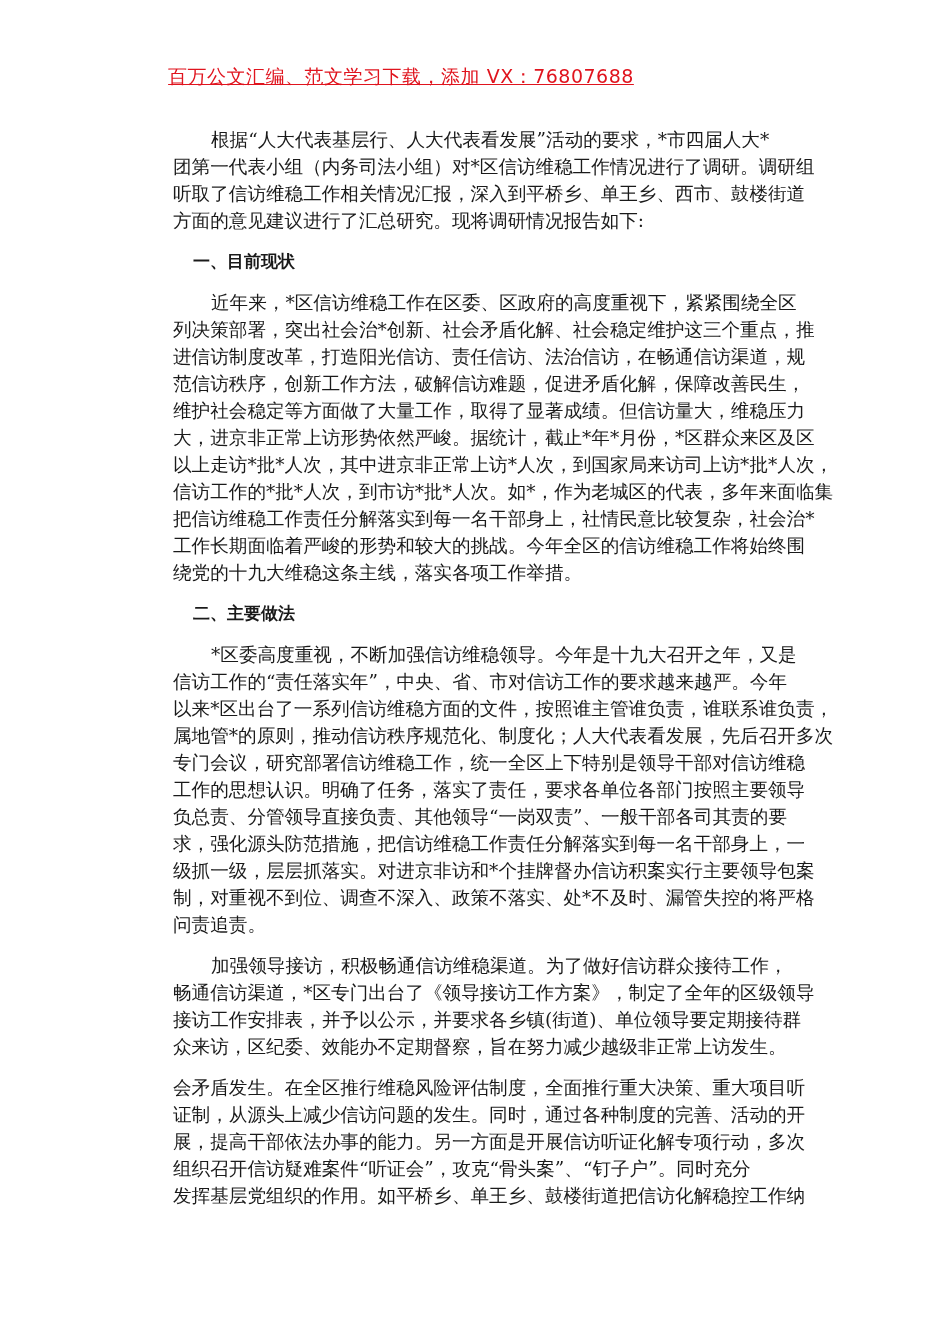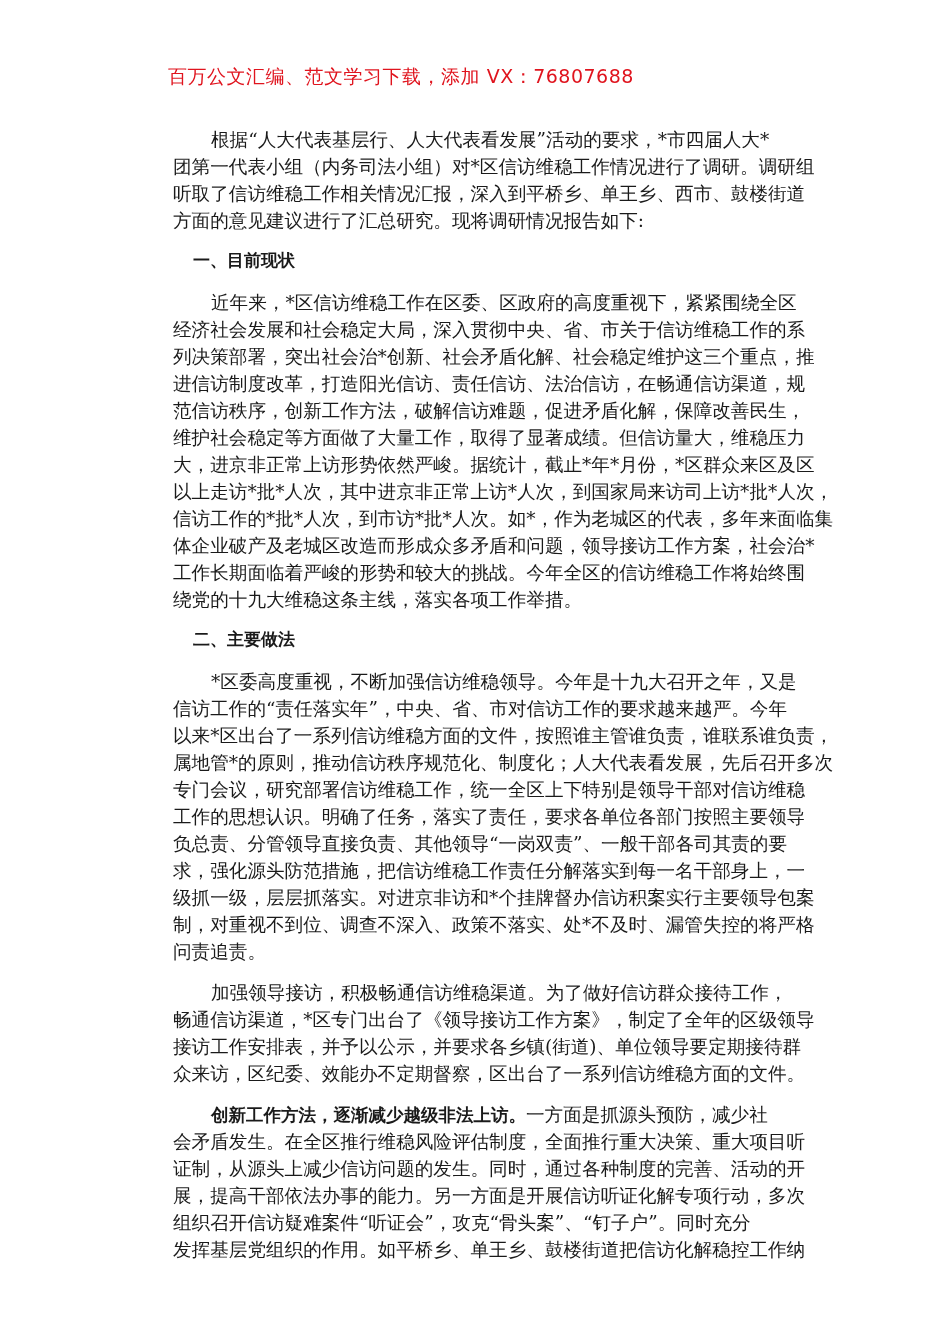--- a/index.html
+++ b/index.html
@@ -1,30 +1,30 @@
 <!DOCTYPE html>
 <html><head>
 <meta charset="utf-8">
 <style>
   html, body { margin: 0; padding: 0; background: #ffffff; }
   body { width: 950px; height: 1344px; position: relative; overflow: hidden; }
   .page { position: absolute; left: 0; top: 0; width: 950px; height: 1344px; background: #fff; }
   .banner {
     position: absolute; left: 0; top: 64px; width: 802px; text-align: center;
     font-family: "DejaVu Sans", "Liberation Sans", sans-serif;
-    font-size: 19px; color: #e0141e; letter-spacing: 0.5px;
+    font-size: 19px; color: #e0141e; letter-spacing: 0.5px; text-decoration: underline;
   }
   .body-text {
     position: absolute; left: 173px; top: 126px; width: 640px;
     font-family: "DejaVu Serif", "Liberation Serif", serif;
     font-size: 18.6px; color: #1a1a1a;
   }
   .line { height: 27px; line-height: 27px; white-space: nowrap; overflow: visible; }
   .indent { padding-left: 38px; }
-  .heading { font-family: Liberation Mono, monospace; font-weight: bold; padding-left: 20px; font-size: 17px; }
+  .heading { font-family: Liberation Sans, sans-serif; font-weight: bold; padding-left: 20px; font-size: 17px; }
   .gap { height: 14px; }
   .bold { font-weight: bold; font-family: "DejaVu Sans", "Liberation Sans", sans-serif; font-size: 17.5px; }
 </style>
 </head>
 <body>
 
 <div class="page">
   <div class="banner">百万公文汇编、范文学习下载，添加 VX：76807688</div>
 
   <div class="body-text">
@@ -32,29 +32,28 @@
       <div class="line indent">根据“人大代表基层行、人大代表看发展”活动的要求，*市四届人大*</div>
       <div class="line">团第一代表小组（内务司法小组）对*区信访维稳工作情况进行了调研。调研组</div>
       <div class="line">听取了信访维稳工作相关情况汇报，深入到平桥乡、单王乡、西市、鼓楼街道</div>
       <div class="line">方面的意见建议进行了汇总研究。现将调研情况报告如下:</div>
     </div>
     <div class="gap"></div>
     <div class="line heading">一、目前现状</div>
     <div class="gap"></div>
     <div>
       <div class="line indent">近年来，*区信访维稳工作在区委、区政府的高度重视下，紧紧围绕全区</div>
-      <div class="line">经济社会发展和社会稳定大局，深入贯彻中央、省、市关于信访维稳工作的系</div>
       <div class="line">列决策部署，突出社会治*创新、社会矛盾化解、社会稳定维护这三个重点，推</div>
       <div class="line">进信访制度改革，打造阳光信访、责任信访、法治信访，在畅通信访渠道，规</div>
       <div class="line">范信访秩序，创新工作方法，破解信访难题，促进矛盾化解，保障改善民生，</div>
       <div class="line">维护社会稳定等方面做了大量工作，取得了显著成绩。但信访量大，维稳压力</div>
       <div class="line">大，进京非正常上访形势依然严峻。据统计，截止*年*月份，*区群众来区及区</div>
       <div class="line">以上走访*批*人次，其中进京非正常上访*人次，到国家局来访司上访*批*人次，</div>
       <div class="line">信访工作的*批*人次，到市访*批*人次。如*，作为老城区的代表，多年来面临集</div>
-      <div class="line">体企业破产及老城区改造而形成众多矛盾和问题，领导接访工作方案，社会治*</div>
+      <div class="line">把信访维稳工作责任分解落实到每一名干部身上，社情民意比较复杂，社会治*</div>
       <div class="line">工作长期面临着严峻的形势和较大的挑战。今年全区的信访维稳工作将始终围</div>
       <div class="line">绕党的十九大维稳这条主线，落实各项工作举措。</div>
     </div>
     <div class="gap"></div>
     <div class="line heading">二、主要做法</div>
     <div class="gap"></div>
     <div>
       <div class="line indent">*区委高度重视，不断加强信访维稳领导。今年是十九大召开之年，又是</div>
       <div class="line">信访工作的“责任落实年”，中央、省、市对信访工作的要求越来越严。今年</div>
       <div class="line">以来*区出台了一系列信访维稳方面的文件，按照谁主管谁负责，谁联系谁负责，</div>
@@ -65,25 +64,24 @@
       <div class="line">求，强化源头防范措施，把信访维稳工作责任分解落实到每一名干部身上，一</div>
       <div class="line">级抓一级，层层抓落实。对进京非访和*个挂牌督办信访积案实行主要领导包案</div>
       <div class="line">制，对重视不到位、调查不深入、政策不落实、处*不及时、漏管失控的将严格</div>
       <div class="line">问责追责。</div>
     </div>
     <div class="gap"></div>
     <div>
       <div class="line indent">加强领导接访，积极畅通信访维稳渠道。为了做好信访群众接待工作，</div>
       <div class="line">畅通信访渠道，*区专门出台了《领导接访工作方案》，制定了全年的区级领导</div>
       <div class="line">接访工作安排表，并予以公示，并要求各乡镇(街道)、单位领导要定期接待群</div>
-      <div class="line">众来访，区纪委、效能办不定期督察，区出台了一系列信访维稳方面的文件。</div>
+      <div class="line">众来访，区纪委、效能办不定期督察，旨在努力减少越级非正常上访发生。</div>
     </div>
     <div class="gap"></div>
     <div>
-      <div class="line indent"><span class="bold">创新工作方法，逐渐减少越级非法上访。</span><span>一方面是抓源头预防，减少社</span></div>
       <div class="line">会矛盾发生。在全区推行维稳风险评估制度，全面推行重大决策、重大项目听</div>
       <div class="line">证制，从源头上减少信访问题的发生。同时，通过各种制度的完善、活动的开</div>
       <div class="line">展，提高干部依法办事的能力。另一方面是开展信访听证化解专项行动，多次</div>
       <div class="line">组织召开信访疑难案件“听证会”，攻克“骨头案”、“钉子户”。同时充分</div>
       <div class="line">发挥基层党组织的作用。如平桥乡、单王乡、鼓楼街道把信访化解稳控工作纳</div>
     </div>
   </div>
 </div>
 
 </body></html>

